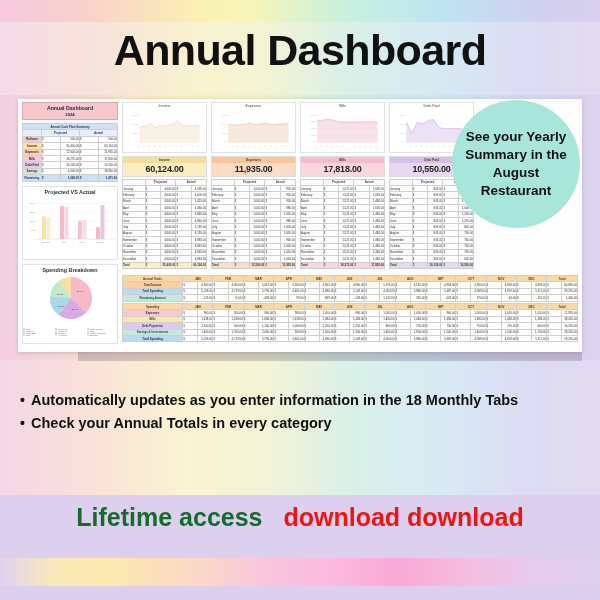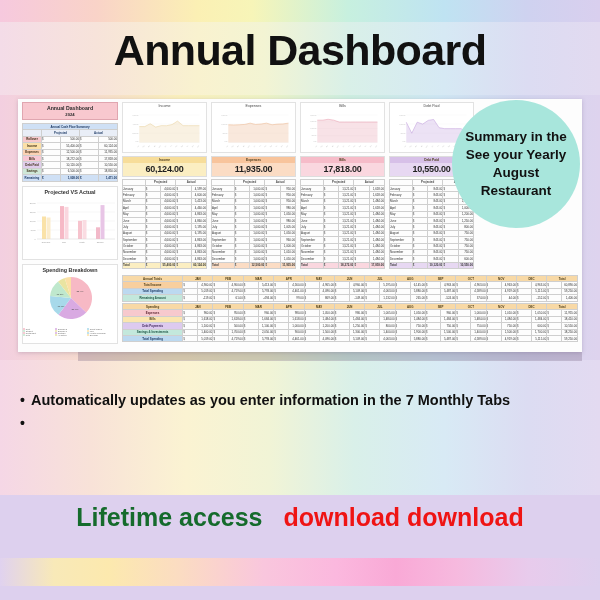--- a/index.html
+++ b/index.html
@@ -1143,33 +1143,34 @@
               <td class="num" style="width:5%">5,115.00</td>
               <td class="cur">$</td>
               <td class="num">59,250.00</td>
             </tr>
           </tbody>
         </table>
       </div>
   </div>
 
   <div id="badge" style="background: rgb(168, 230, 220);">
+      <div>See your Yearly</div>
       <div>Summary in the</div>
-      <div>See your Yearly</div>
       <div>August</div>
       <div>Restaurant</div>
     </div>
 
   <div id="bullets">
       <div class="b">
         <span class="dot">•</span>
-        <span>Automatically updates as you enter information in the 7 Monthly Tabs</span>
+        <span>Automatically updates as you enter information in the 18 Monthly Tabs</span>
       </div>
       <div class="b">
         <span class="dot">•</span>
+        <span>Check your Annual Totals in every category</span>
       </div>
     </div>
 
   <div id="access">
     <span class="g" style="color: rgb(21, 107, 44);">Lifetime access</span>
     <span class="r" style="color: rgb(239, 20, 20);">download download</span>
   </div>
 
 </div>
 

